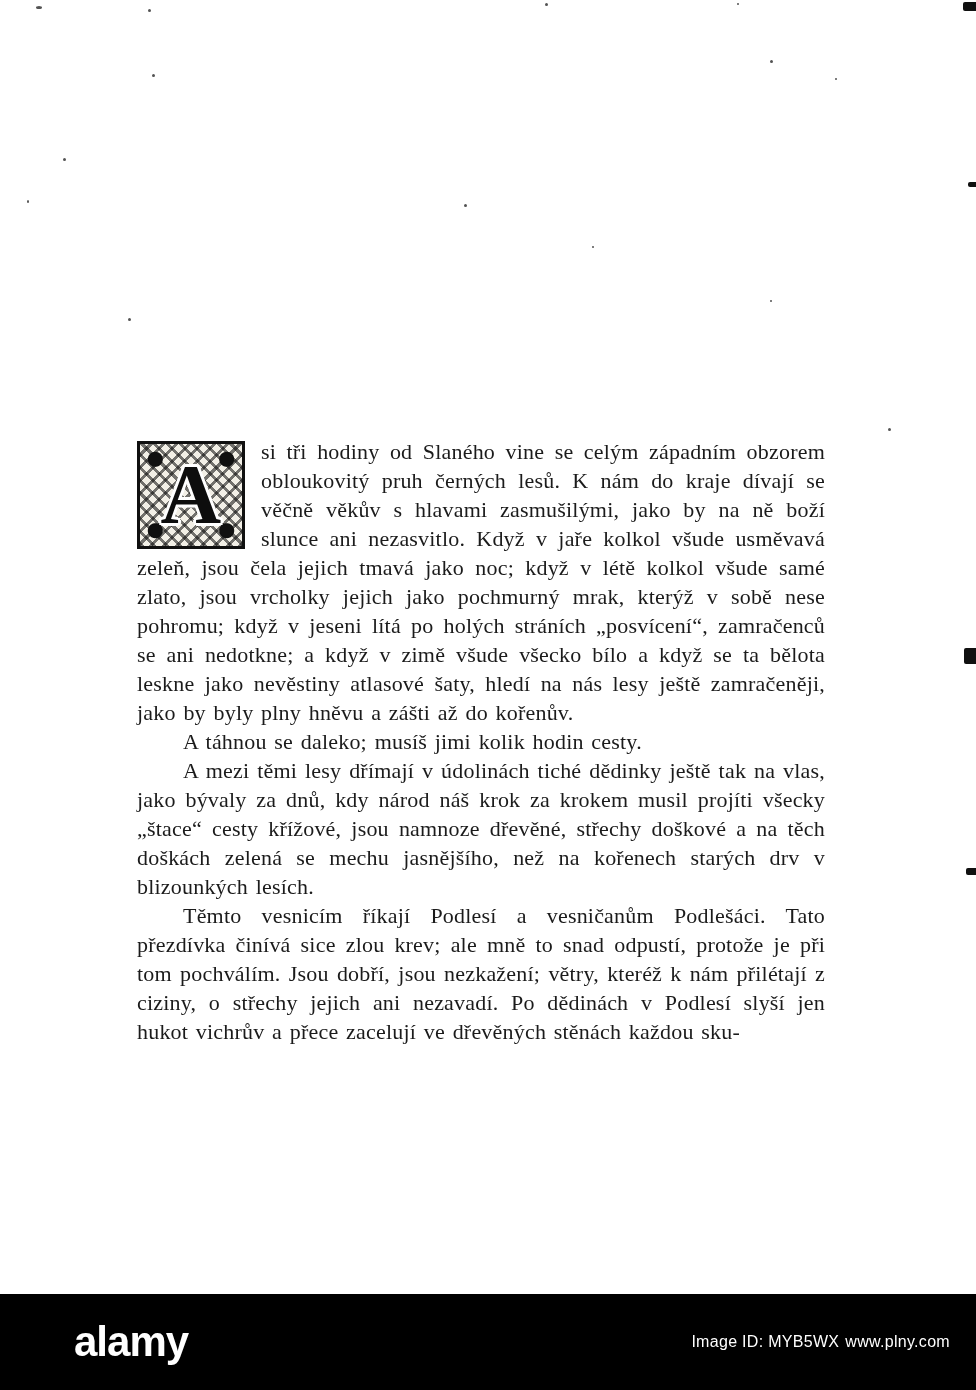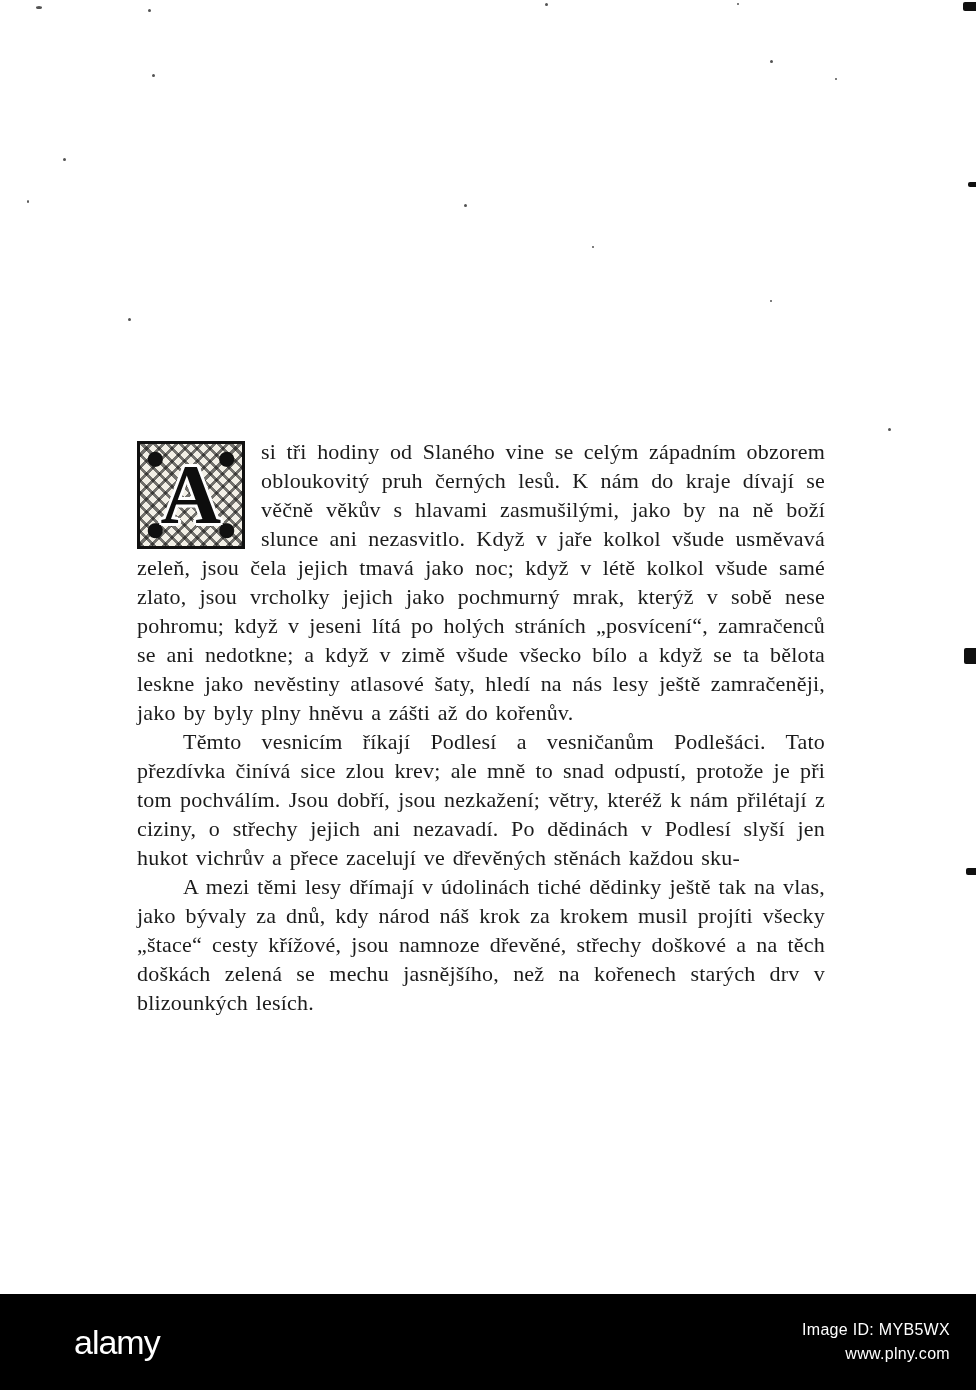--- a/index.html
+++ b/index.html
@@ -94,28 +94,27 @@
     bottom: 0;
     height: 96px;
     display: flex;
     align-items: center;
     justify-content: space-between;
     padding: 0 26px 0 74px;
     box-sizing: border-box;
     font-family: "Liberation Sans", sans-serif;
   }
   .alamy-logo {
-    font-size: 34px;
-    font-weight: normal;
+    font-size: 42px;
+    font-weight: bold;
     letter-spacing: -1px;
     line-height: 1;
   }
   .alamy-info {
     display: flex;
-    flex-direction: column;
     align-items: flex-end;
     gap: 6px;
     font-size: 16px;
     letter-spacing: 0.3px;
   }
 </style>
 </head>
 <body>
 
 <div class="page">
@@ -138,22 +137,23 @@
     <div class="speck" style="left:770px;top:300px;width:2px;height:2px;"></div>
     <div class="speck" style="left:888px;top:428px;width:3px;height:3px;"></div>
     <div class="edge-mark" style="left:964px;top:648px;width:12px;height:16px;"></div>
     <div class="edge-mark" style="left:966px;top:868px;width:10px;height:7px;"></div>
   </div>
 
   <div class="text-block">
     <p class="para-first">
       <span class="dropcap">A</span><span>si tři hodiny od Slaného vine se celým západním obzorem obloukovitý pruh černých lesů. K nám do kraje dívají se věčně věkův s hlavami zasmušilými, jako by na ně boží slunce ani nezasvitlo. Když v jaře kolkol všude usměvavá zeleň, jsou čela jejich tmavá jako noc; když v létě kolkol všude samé zlato, jsou vrcholky jejich jako pochmurný mrak, kterýž v sobě nese pohromu; když v jeseni lítá po holých stráních „posvícení“, zamračenců se ani nedotkne; a když v zimě všude všecko bílo a když se ta bělota leskne jako nevěstiny atlasové šaty, hledí na nás lesy ještě zamračeněji, jako by byly plny hněvu a zášti až do kořenův.</span>
     </p>
+    <p class="indent">A táhnou se daleko; musíš jimi kolik hodin cesty.</p>
+    <p class="indent">A mezi těmi lesy dřímají v údolinách tiché dědinky ještě tak na vlas, jako bývaly za dnů, kdy národ náš krok za krokem musil projíti všecky „štace“ cesty křížové, jsou namnoze dřevěné, střechy doškové a na těch doškách zelená se mechu jasnějšího, než na kořenech starých drv v blizounkých lesích.</p>
     <p class="indent">Těmto vesnicím říkají Podlesí a vesničanům Podlešáci. Tato přezdívka činívá sice zlou krev; ale mně to snad odpustí, protože je při tom pochválím. Jsou dobří, jsou nezkažení; větry, kteréž k nám přilétají z ciziny, o střechy jejich ani nezavadí. Po dědinách v Podlesí slyší jen hukot vichrův a přece zacelují ve dřevěných stěnách každou sku-</p>
-    <p class="indent">A mezi těmi lesy dřímají v údolinách tiché dědinky ještě tak na vlas, jako bývaly za dnů, kdy národ náš krok za krokem musil projíti všecky „štace“ cesty křížové, jsou namnoze dřevěné, střechy doškové a na těch doškách zelená se mechu jasnějšího, než na kořenech starých drv v blizounkých lesích.</p>
   </div>
 
   <div class="alamy-bar" style="background:#000000;color:#ffffff;">
     <span class="alamy-logo">alamy</span>
     <div class="alamy-info">
       <span>Image ID: MYB5WX</span>
       <span>www.plny.com</span>
     </div>
   </div>
 

